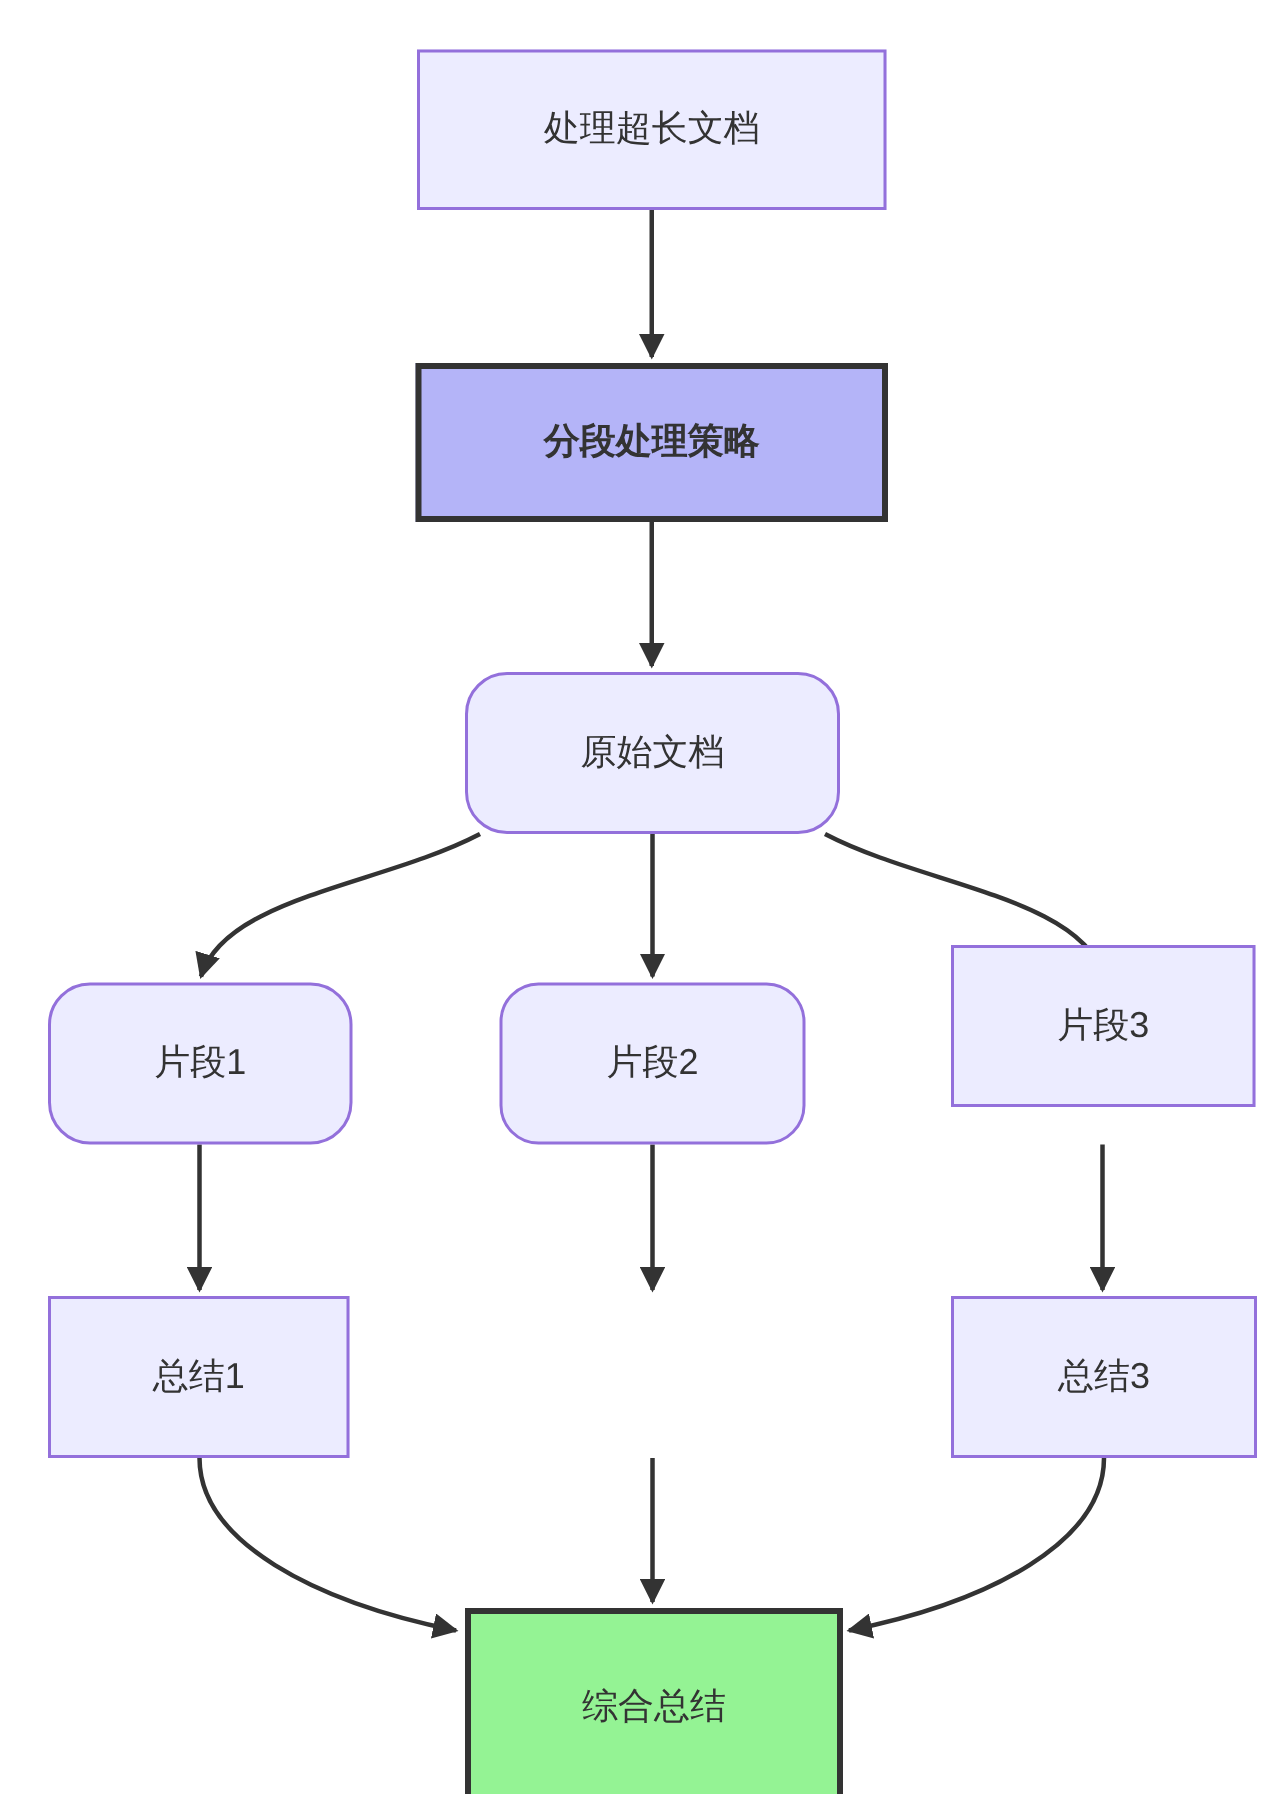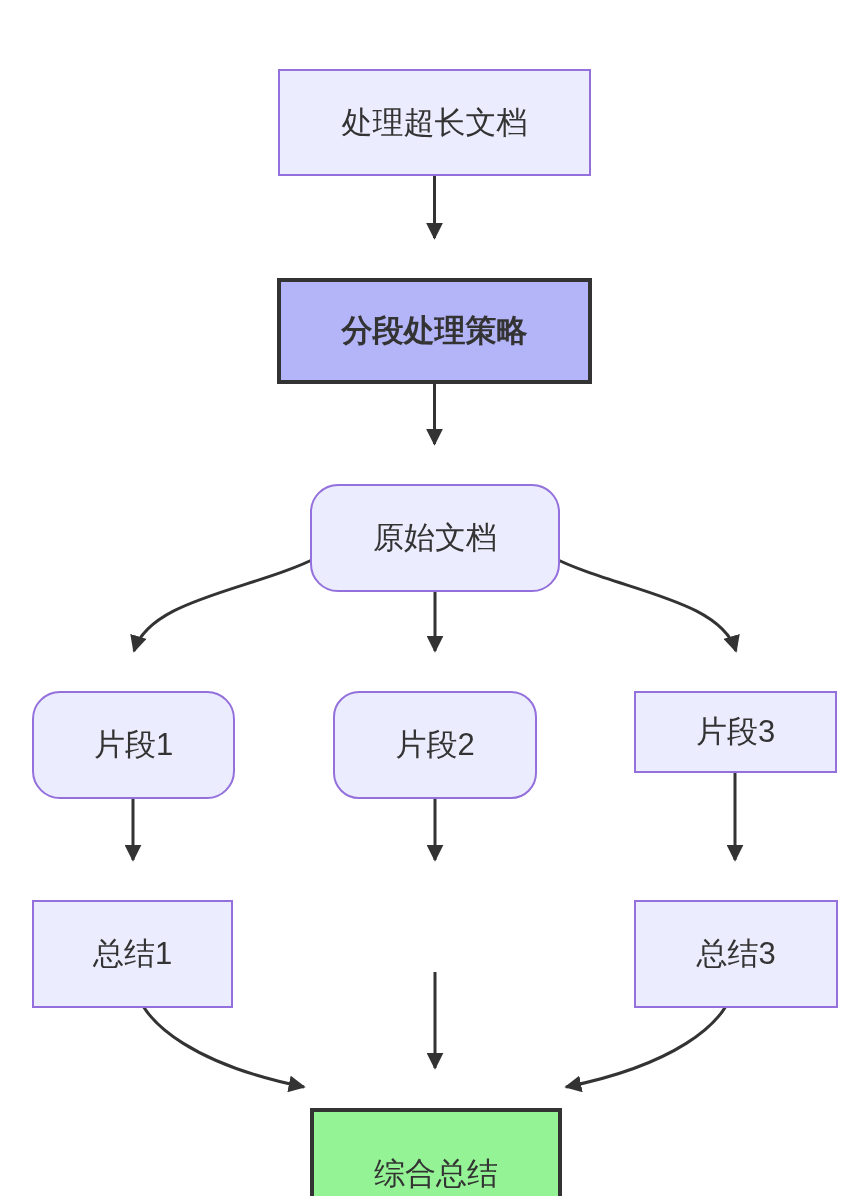--- a/index.html
+++ b/index.html
@@ -29,41 +29,40 @@
   }
   .node {
     position: absolute;
     box-sizing: border-box;
     display: flex;
     align-items: center;
     justify-content: center;
     background: #ececff;
     border: 2px solid #9370db;
     color: #333333;
-    font-size: 31px;
+    font-size: 24px;
     line-height: 1.2;
     white-space: nowrap;
     text-align: center;
-    margin-top: 36px;
   }
   .node.emphasis {
     background: #b4b4f8;
     border: 4px solid #333333;
   }
   .node.result {
     background: #94f394;
     border: 4px solid #333333;
   }
   
   .n-a  { left: 278px; top: 33px;   width: 313px; height: 107px; }
   .n-b  { left: 277px; top: 242px;  width: 315px; height: 106px; font-weight: bold; }
   .n-c  { left: 310px; top: 448px;  width: 250px; height: 108px; border-radius: 28px; }
   .n-d1 { left: 32px;  top: 655px;  width: 203px; height: 108px; border-radius: 28px; }
   .n-d2 { left: 333px; top: 655px;  width: 204px; height: 108px; border-radius: 26px; }
-  .n-d3 { left: 634px; top: 655px;  width: 203px; height: 82px; }
+  .n-d3 { left: 634px; top: 630px;  width: 203px; height: 108px; }
   .n-e1 { left: 32px;  top: 864px;  width: 201px; height: 108px; }
   .n-e2 { left: 333px; top: 864px;  width: 203px; height: 108px; }
   .n-e3 { left: 634px; top: 864px;  width: 204px; height: 108px; }
   .n-f  { left: 310px; top: 1072px; width: 252px; height: 132px; }
 </style>
 </head>
 <body>
 
 <div class="canvas">
 

